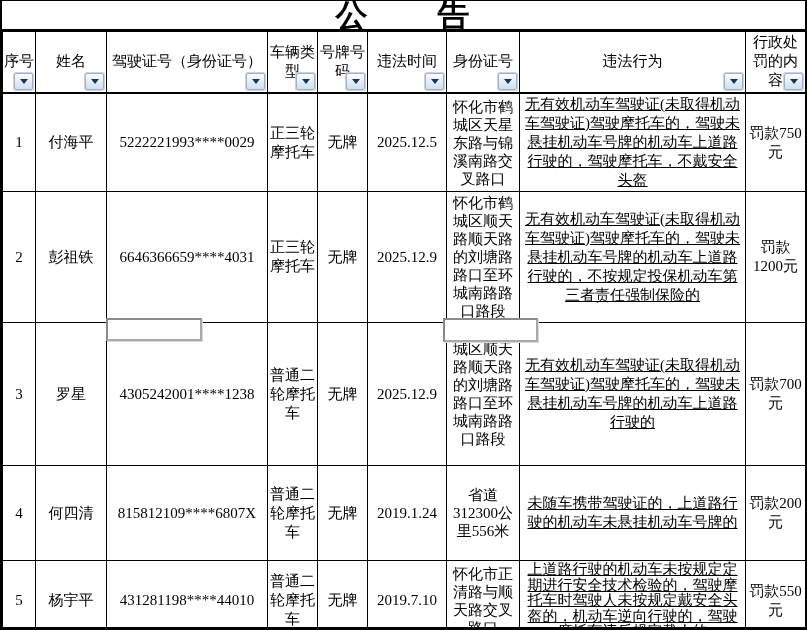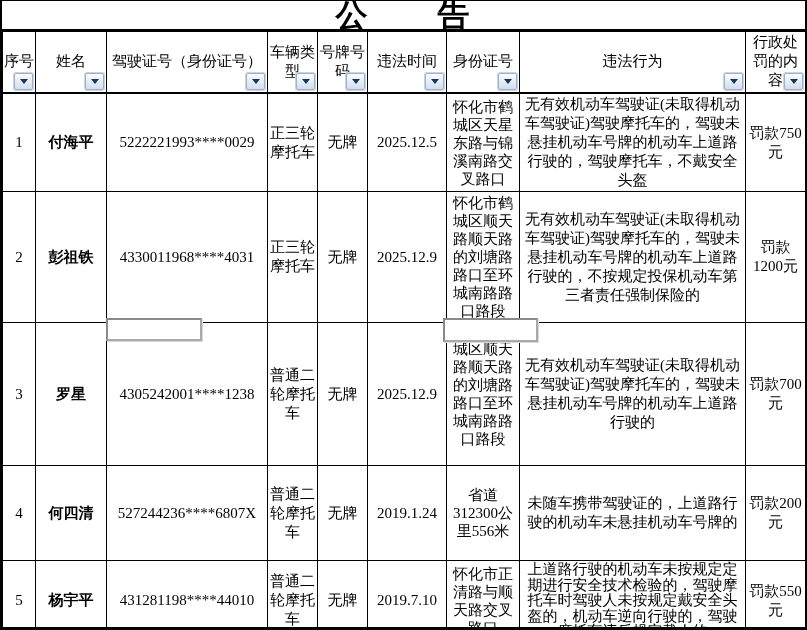--- a/index.html
+++ b/index.html
@@ -30,27 +30,27 @@
     font-weight:normal; line-height:19px; padding:1px 1px 2px 1px;
   }
   thead tr { height:53px; }
   tr.r0 { height:96px; }
   tr.r1 { height:131px; }
   tr.r2 { height:143px; }
   tr.r3 { height:95px; }
   tr.r4 { height:79px; }
 
   .col-seq { line-height:19px; }
-  .col-name { line-height:19px;font-weight:bold; }
+  .col-name { line-height:19px; }
   .col-license { line-height:19px; letter-spacing:0; white-space:nowrap;margin-left:28px; }
   .col-vehicle { line-height:19px;margin-left:15px; }
   .col-plate { line-height:19px; }
   .col-time { line-height:19px; white-space:nowrap; }
   .col-location { line-height:18px; }
-  .col-behavior { line-height:19px; }
+  .col-behavior { line-height:19px;text-decoration:underline; }
   .col-penalty { line-height:19px; }
   td.tight { line-height:15.5px; }
   td.pad-top { vertical-align:top; padding-top:34px;font-family:Liberation Serif, serif; }
 
   
   .filter-btn {
     position:absolute; right:2px; bottom:2px;
     width:19px; height:17px;
     background:linear-gradient(180deg,#fdfeff 0%,#e4ebf4 55%,#d4deec 100%);
     border:1px solid #9fb1c8; border-radius:2px;
@@ -132,21 +132,21 @@
           <td class="col-vehicle">正三轮摩托车</td>
           <td class="col-plate">无牌</td>
           <td class="col-time">2025.12.5</td>
           <td class="col-location">怀化市鹤城区天星东路与锦溪南路交叉路口</td>
           <td class="col-behavior">无有效机动车驾驶证(未取得机动车驾驶证)驾驶摩托车的，驾驶未悬挂机动车号牌的机动车上道路行驶的，驾驶摩托车，不戴安全头盔</td>
           <td class="col-penalty">罚款750元</td>
         </tr>
         <tr class="r1">
           <td class="col-seq">2</td>
           <td class="col-name">彭祖铁</td>
-          <td class="col-license">4330011968****4031</td>
+          <td class="col-license">6646366659****4031</td>
           <td class="col-vehicle">正三轮摩托车</td>
           <td class="col-plate">无牌</td>
           <td class="col-time">2025.12.9</td>
           <td class="col-location">怀化市鹤城区顺天路顺天路的刘塘路路口至环城南路路口路段</td>
           <td class="col-behavior">无有效机动车驾驶证(未取得机动车驾驶证)驾驶摩托车的，驾驶未悬挂机动车号牌的机动车上道路行驶的，不按规定投保机动车第三者责任强制保险的</td>
           <td class="col-penalty">罚款1200元</td>
         </tr>
         <tr class="r2">
           <td class="col-seq">3</td>
           <td class="col-name">罗星</td>
@@ -154,21 +154,21 @@
           <td class="col-vehicle">普通二轮摩托车</td>
           <td class="col-plate">无牌</td>
           <td class="col-time">2025.12.9</td>
           <td class="col-location pad-top">城区顺天路顺天路的刘塘路路口至环城南路路口路段</td>
           <td class="col-behavior">无有效机动车驾驶证(未取得机动车驾驶证)驾驶摩托车的，驾驶未悬挂机动车号牌的机动车上道路行驶的</td>
           <td class="col-penalty">罚款700元</td>
         </tr>
         <tr class="r3">
           <td class="col-seq">4</td>
           <td class="col-name">何四清</td>
-          <td class="col-license">527244236****6807X</td>
+          <td class="col-license">815812109****6807X</td>
           <td class="col-vehicle">普通二轮摩托车</td>
           <td class="col-plate">无牌</td>
           <td class="col-time">2019.1.24</td>
           <td class="col-location">省道312300公里556米</td>
           <td class="col-behavior">未随车携带驾驶证的，上道路行驶的机动车未悬挂机动车号牌的</td>
           <td class="col-penalty">罚款200元</td>
         </tr>
         <tr class="r4">
           <td class="col-seq">5</td>
           <td class="col-name">杨宇平</td>

